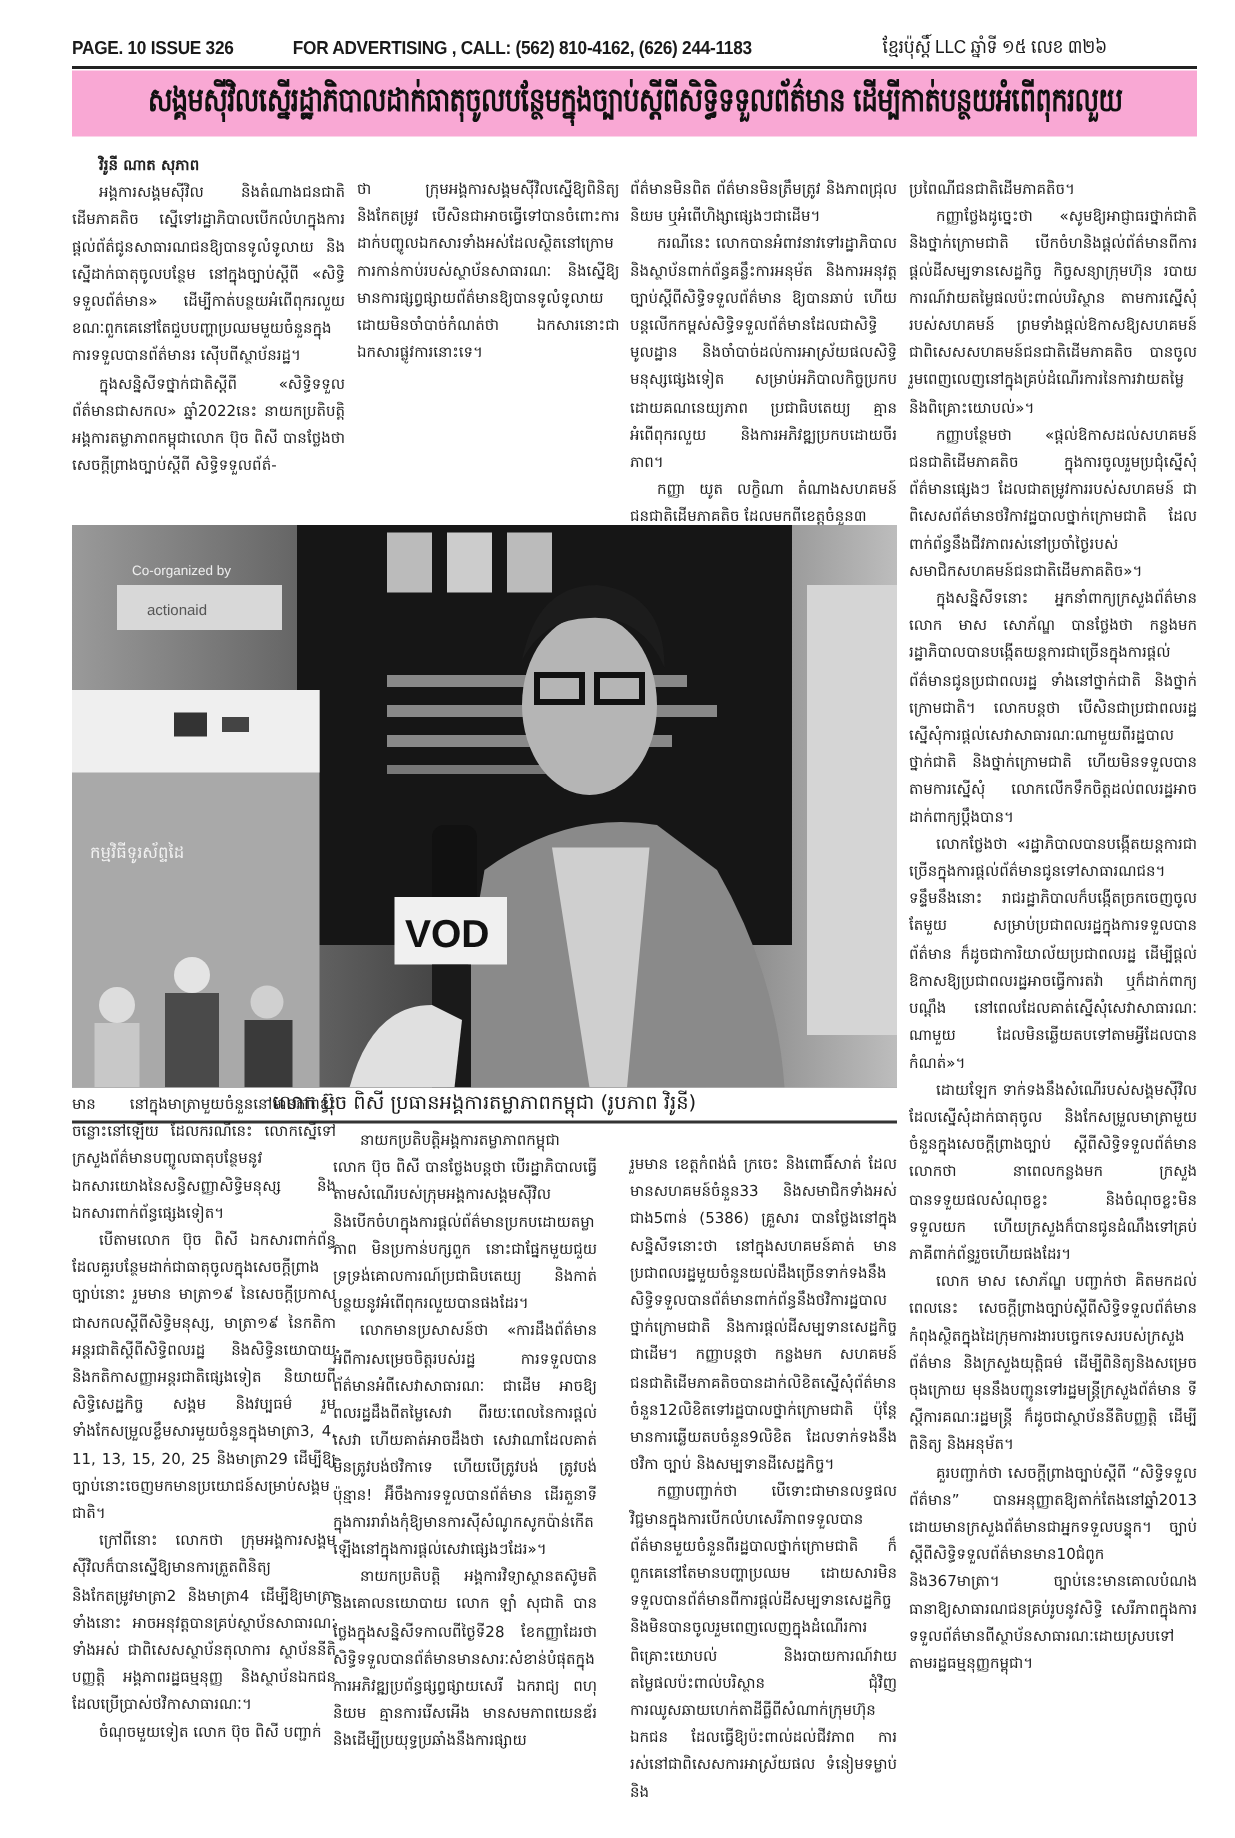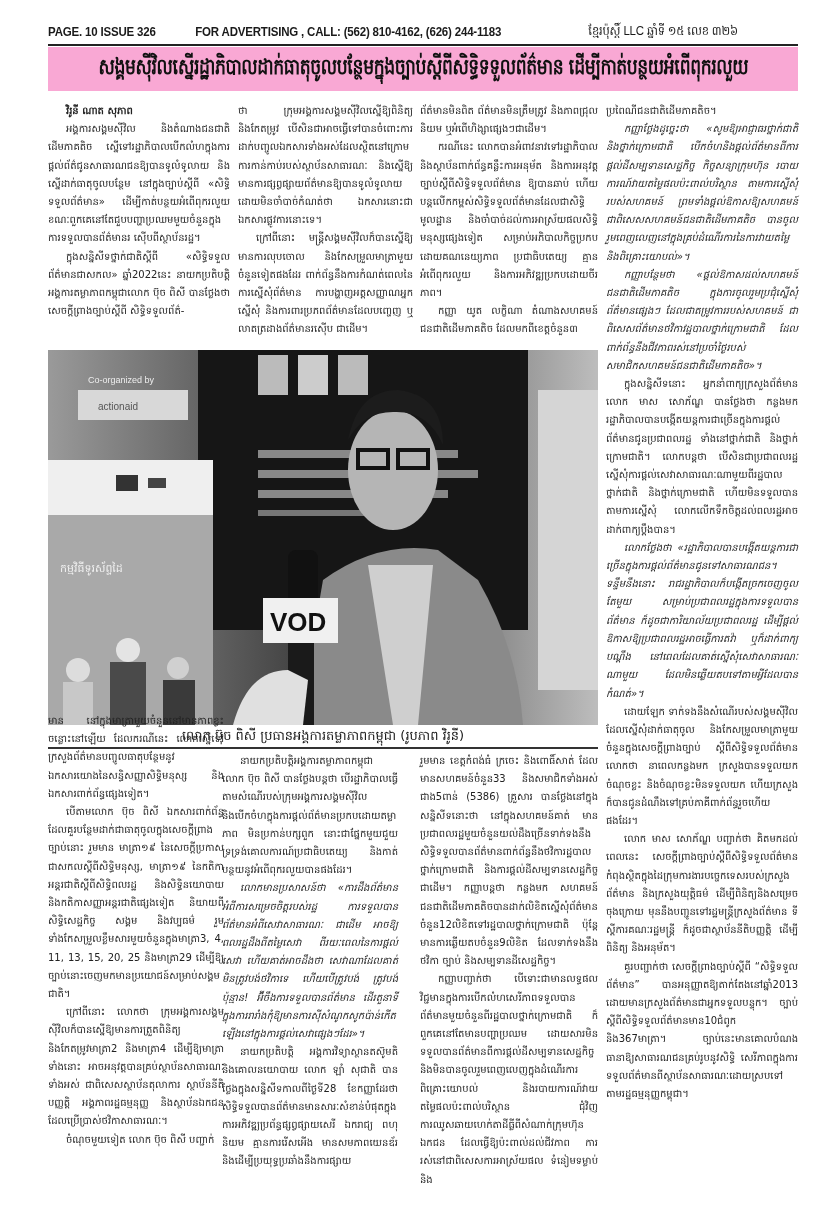--- a/index.html
+++ b/index.html
@@ -7,22 +7,22 @@
   body { position:relative; font-family:"DejaVu Sans", sans-serif; color:#1a1a1a; }
   .page-header { position:absolute; left:48px; top:22px; width:750px; height:20px; display:flex; align-items:center; font-family:"Liberation Sans", sans-serif; font-size:12.5px; font-weight:bold; letter-spacing:-0.2px; transform:scaleX(0.92); transform-origin:left; }
   .page-header .hdr-left { width:160px; }
   .page-header .hdr-mid { width:380px; }
   .page-header .hdr-right { flex:1; text-align:right; font-weight:normal; }
   .header-rule { position:absolute; left:48px; top:44px; width:750px; height:1.5px; background:#222; }
   .title-band { position:absolute; left:48px; top:47px; width:750px; height:44px; background:#f9a8d4; display:flex; align-items:center; justify-content:center; }
   .title-band h1 { font-size:22px; font-weight:bold; color:#111; white-space:nowrap; letter-spacing:-0.5px; transform:scaleX(0.78); }
   .col { position:absolute; font-size:10px; line-height:18.2px; text-align:justify; color:#222; }
   .col p { text-indent:18px; }
-  .col p.noindent { text-indent:0; }
-  .col p.italic { font-style:italic; }
+  .col p.noindent { text-indent:0;margin-top:16px; }
+  .col p.italic { }
   .col .byline { font-weight:bold; text-indent:18px; }
   .c1 { left:48px; width:182px; top:102px; }
   .c2 { left:238px; width:175px; top:102px; }
   .c3 { left:420px; width:178px; top:102px; }
   .c4 { left:606px; width:192px; top:102px; }
   .photo { position:absolute; left:48px; top:350px; width:550px; height:375px; overflow:hidden; background:#6a6a6a; }
   .photo svg { width:100%; height:100%; display:block; }
   .caption { position:absolute; left:48px; top:728px; width:550px; text-align:center; font-size:13px; line-height:16px; }
   .caption-rule { position:absolute; left:48px; top:747px; width:550px; height:1.5px; background:#333; }
   .b1 { left:48px; width:176px; top:712px; }
@@ -44,36 +44,35 @@
 </div>
 
 <div class="col c1">
   <p class="byline">វិរូនី ណាត សុភាព</p>
   <p>អង្គការសង្គមស៊ីវិល និងតំណាងជនជាតិដើមភាគតិច ស្នើទៅរដ្ឋាភិបាលបើកលំហក្នុងការផ្តល់ព័ត៌ជូនសាធារណជនឱ្យបានទូលំទូលាយ និងស្នើដាក់ធាតុចូលបន្ថែម នៅក្នុងច្បាប់ស្តីពី «សិទ្ធិទទួលព័ត៌មាន» ដើម្បីកាត់បន្ថយអំពើពុករលួយ ខណៈពួកគេនៅតែជួបបញ្ហាប្រឈមមួយចំនួនក្នុងការទទួលបានព័ត៌មានរ ស៊ើបពីស្ថាប័នរដ្ឋ។</p>
   <p>ក្នុងសន្និសីទថ្នាក់ជាតិស្តីពី «សិទ្ធិទទួលព័ត៌មានជាសកល» ឆ្នាំ2022នេះ នាយកប្រតិបត្តិអង្គការតម្លាភាពកម្ពុជាលោក ប៊ុច ពិសី បានថ្លែងថា សេចក្តីព្រាងច្បាប់ស្តីពី សិទ្ធិទទួលព័ត៌-</p>
 </div>
 
 <div class="col c2">
   <p class="noindent">ថា ក្រុមអង្គការសង្គមស៊ីវិលស្នើឱ្យពិនិត្យ និងកែតម្រូវ បើសិនជាអាចធ្វើទៅបានចំពោះការដាក់បញ្ចូលឯកសារទាំងអស់ដែលស្ថិតនៅក្រោមការកាន់កាប់របស់ស្ថាប័នសាធារណៈ និងស្នើឱ្យមានការផ្សព្វផ្សាយព័ត៌មានឱ្យបានទូលំទូលាយ ដោយមិនចាំបាច់កំណត់ថា ឯកសារនោះជាឯកសារផ្លូវការនោះទេ។</p>
-  <p>ក្រៅពីនោះ មន្ត្រីសង្គមស៊ីវិលក៏បានស្នើឱ្យមានការលុបចោល និងកែសម្រួលមាត្រាមួយចំនួនទៀតផងដែរ ពាក់ព័ន្ធនឹងការកំណត់ពេលនៃការស្នើសុំព័ត៌មាន ការបង្ហាញអត្តសញ្ញាណអ្នកស្នើសុំ និងការពារប្រភពព័ត៌មានដែលបញ្ចេញ ឬលាតត្រដាងព័ត៌មានរស៊ើប ជាដើម។</p>
 </div>
 
 <div class="col c3">
   <p class="noindent">ព័ត៌មានមិនពិត ព័ត៌មានមិនត្រឹមត្រូវ និងភាពជ្រុលនិយម ឬអំពើហិង្សាផ្សេងៗជាដើម។</p>
   <p>ករណីនេះ លោកបានអំពាវនាវទៅរដ្ឋាភិបាល និងស្ថាប័នពាក់ព័ន្ធគន្លឹះការអនុម័ត និងការអនុវត្តច្បាប់ស្តីពីសិទ្ធិទទួលព័ត៌មាន ឱ្យបានឆាប់ ហើយបន្តលើកកម្ពស់សិទ្ធិទទួលព័ត៌មានដែលជាសិទ្ធិមូលដ្ឋាន និងចាំបាច់ដល់ការអាស្រ័យផលសិទ្ធិមនុស្សផ្សេងទៀត សម្រាប់អភិបាលកិច្ចប្រកបដោយគណនេយ្យភាព ប្រជាធិបតេយ្យ គ្មានអំពើពុករលួយ និងការអភិវឌ្ឍប្រកបដោយចីរភាព។</p>
   <p>កញ្ញា យូត លក្ខិណា តំណាងសហគមន៍ជនជាតិដើមភាគតិច ដែលមកពីខេត្តចំនួន៣</p>
 </div>
 
 <div class="col c4">
   <p class="noindent">ប្រពៃណីជនជាតិដើមភាគតិច។</p>
   <p class="italic">កញ្ញាថ្លែងដូច្នេះថា «សូមឱ្យអាជ្ញាធរថ្នាក់ជាតិ និងថ្នាក់ក្រោមជាតិ បើកចំហនិងផ្តល់ព័ត៌មានពីការផ្តល់ដីសម្បទានសេដ្ឋកិច្ច កិច្ចសន្យាក្រុមហ៊ុន របាយការណ៍វាយតម្លៃផលប៉ះពាល់បរិស្ថាន តាមការស្នើសុំរបស់សហគមន៍ ព្រមទាំងផ្តល់ឱកាសឱ្យសហគមន៍ ជាពិសេសសហគមន៍ជនជាតិដើមភាគតិច បានចូលរួមពេញលេញនៅក្នុងគ្រប់ដំណើរការនៃការវាយតម្លៃ និងពិគ្រោះយោបល់»។</p>
   <p class="italic">កញ្ញាបន្ថែមថា «ផ្តល់ឱកាសដល់សហគមន៍ជនជាតិដើមភាគតិច ក្នុងការចូលរួមប្រជុំស្នើសុំព័ត៌មានផ្សេងៗ ដែលជាតម្រូវការរបស់សហគមន៍ ជាពិសេសព័ត៌មានថវិកាវដ្ឋបាលថ្នាក់ក្រោមជាតិ ដែលពាក់ព័ន្ធនឹងជីវភាពរស់នៅប្រចាំថ្ងៃរបស់សមាជិកសហគមន៍ជនជាតិដើមភាគតិច»។</p>
   <p>ក្នុងសន្និសីទនោះ អ្នកនាំពាក្យក្រសួងព័ត៌មានលោក មាស សោភ័ណ្ឌ បានថ្លែងថា កន្លងមក រដ្ឋាភិបាលបានបង្កើតយន្តការជាច្រើនក្នុងការផ្តល់ព័ត៌មានជូនប្រជាពលរដ្ឋ ទាំងនៅថ្នាក់ជាតិ និងថ្នាក់ក្រោមជាតិ។ លោកបន្តថា បើសិនជាប្រជាពលរដ្ឋស្នើសុំការផ្តល់សេវាសាធារណៈណាមួយពីរដ្ឋបាលថ្នាក់ជាតិ និងថ្នាក់ក្រោមជាតិ ហើយមិនទទួលបានតាមការស្នើសុំ លោកលើកទឹកចិត្តដល់ពលរដ្ឋអាចដាក់ពាក្យប្តឹងបាន។</p>
   <p class="italic">លោកថ្លែងថា «រដ្ឋាភិបាលបានបង្កើតយន្តការជាច្រើនក្នុងការផ្តល់ព័ត៌មានជូនទៅសាធារណជន។ ទន្ទឹមនឹងនោះ រាជរដ្ឋាភិបាលក៏បង្កើតច្រកចេញចូលតែមួយ សម្រាប់ប្រជាពលរដ្ឋក្នុងការទទួលបានព័ត៌មាន ក៏ដូចជាការិយាល័យប្រជាពលរដ្ឋ ដើម្បីផ្តល់ឱកាសឱ្យប្រជាពលរដ្ឋអាចធ្វើការតវ៉ា ឬក៏ដាក់ពាក្យបណ្តឹង នៅពេលដែលគាត់ស្នើសុំសេវាសាធារណៈណាមួយ ដែលមិនឆ្លើយតបទៅតាមអ្វីដែលបានកំណត់»។</p>
-  <p>ដោយឡែក ទាក់ទងនឹងសំណើរបស់សង្គមស៊ីវិលដែលស្នើសុំដាក់ធាតុចូល និងកែសម្រួលមាត្រាមួយចំនួនក្នុងសេចក្តីព្រាងច្បាប់ ស្តីពីសិទ្ធិទទួលព័ត៌មាន លោកថា នាពេលកន្លងមក ក្រសួងបានទទួលយកចំណុចខ្លះ និងចំណុចខ្លះមិនទទួលយក ហើយក្រសួងក៏បានជូនដំណឹងទៅគ្រប់ភាគីពាក់ព័ន្ធរួចហើយផងដែរ។</p>
+  <p>ដោយឡែក ទាក់ទងនឹងសំណើរបស់សង្គមស៊ីវិលដែលស្នើសុំដាក់ធាតុចូល និងកែសម្រួលមាត្រាមួយចំនួនក្នុងសេចក្តីព្រាងច្បាប់ ស្តីពីសិទ្ធិទទួលព័ត៌មាន លោកថា នាពេលកន្លងមក ក្រសួងបានទទួយផលសំណុចខ្លះ និងចំណុចខ្លះមិនទទួលយក ហើយក្រសួងក៏បានជូនដំណឹងទៅគ្រប់ភាគីពាក់ព័ន្ធរួចហើយផងដែរ។</p>
   <p>លោក មាស សោភ័ណ្ឌ បញ្ជាក់ថា គិតមកដល់ពេលនេះ សេចក្តីព្រាងច្បាប់ស្តីពីសិទ្ធិទទួលព័ត៌មានកំពុងស្ថិតក្នុងដៃក្រុមការងារបច្ចេកទេសរបស់ក្រសួងព័ត៌មាន និងក្រសួងយុត្តិធម៌ ដើម្បីពិនិត្យនិងសម្រេចចុងក្រោយ មុននឹងបញ្ជូនទៅរដ្ឋមន្ត្រីក្រសួងព័ត៌មាន ទីស្តីការគណៈរដ្ឋមន្ត្រី ក៏ដូចជាស្ថាប័ននីតិបញ្ញត្តិ ដើម្បីពិនិត្យ និងអនុម័ត។</p>
   <p>គួរបញ្ជាក់ថា សេចក្តីព្រាងច្បាប់ស្តីពី “សិទ្ធិទទួលព័ត៌មាន” បានអនុញ្ញាតឱ្យតាក់តែងនៅឆ្នាំ2013 ដោយមានក្រសួងព័ត៌មានជាអ្នកទទួលបន្ទុក។ ច្បាប់ស្តីពីសិទ្ធិទទួលព័ត៌មានមាន10ជំពូក និង367មាត្រា។ ច្បាប់នេះមានគោលបំណងធានាឱ្យសាធារណជនគ្រប់រូបនូវសិទ្ធិ សេរីភាពក្នុងការទទួលព័ត៌មានពីស្ថាប័នសាធារណៈដោយស្របទៅតាមរដ្ឋធម្មនុញ្ញកម្ពុជា។</p>
 </div>
 
 <div class="photo">
   <svg viewBox="0 0 550 375" preserveAspectRatio="none">
     <defs>
       <linearGradient id="bg" x1="0" y1="0" x2="1" y2="0">
         <stop offset="0" stop-color="#9a9a9a"></stop>
         <stop offset="0.5" stop-color="#3a3a3a"></stop>

